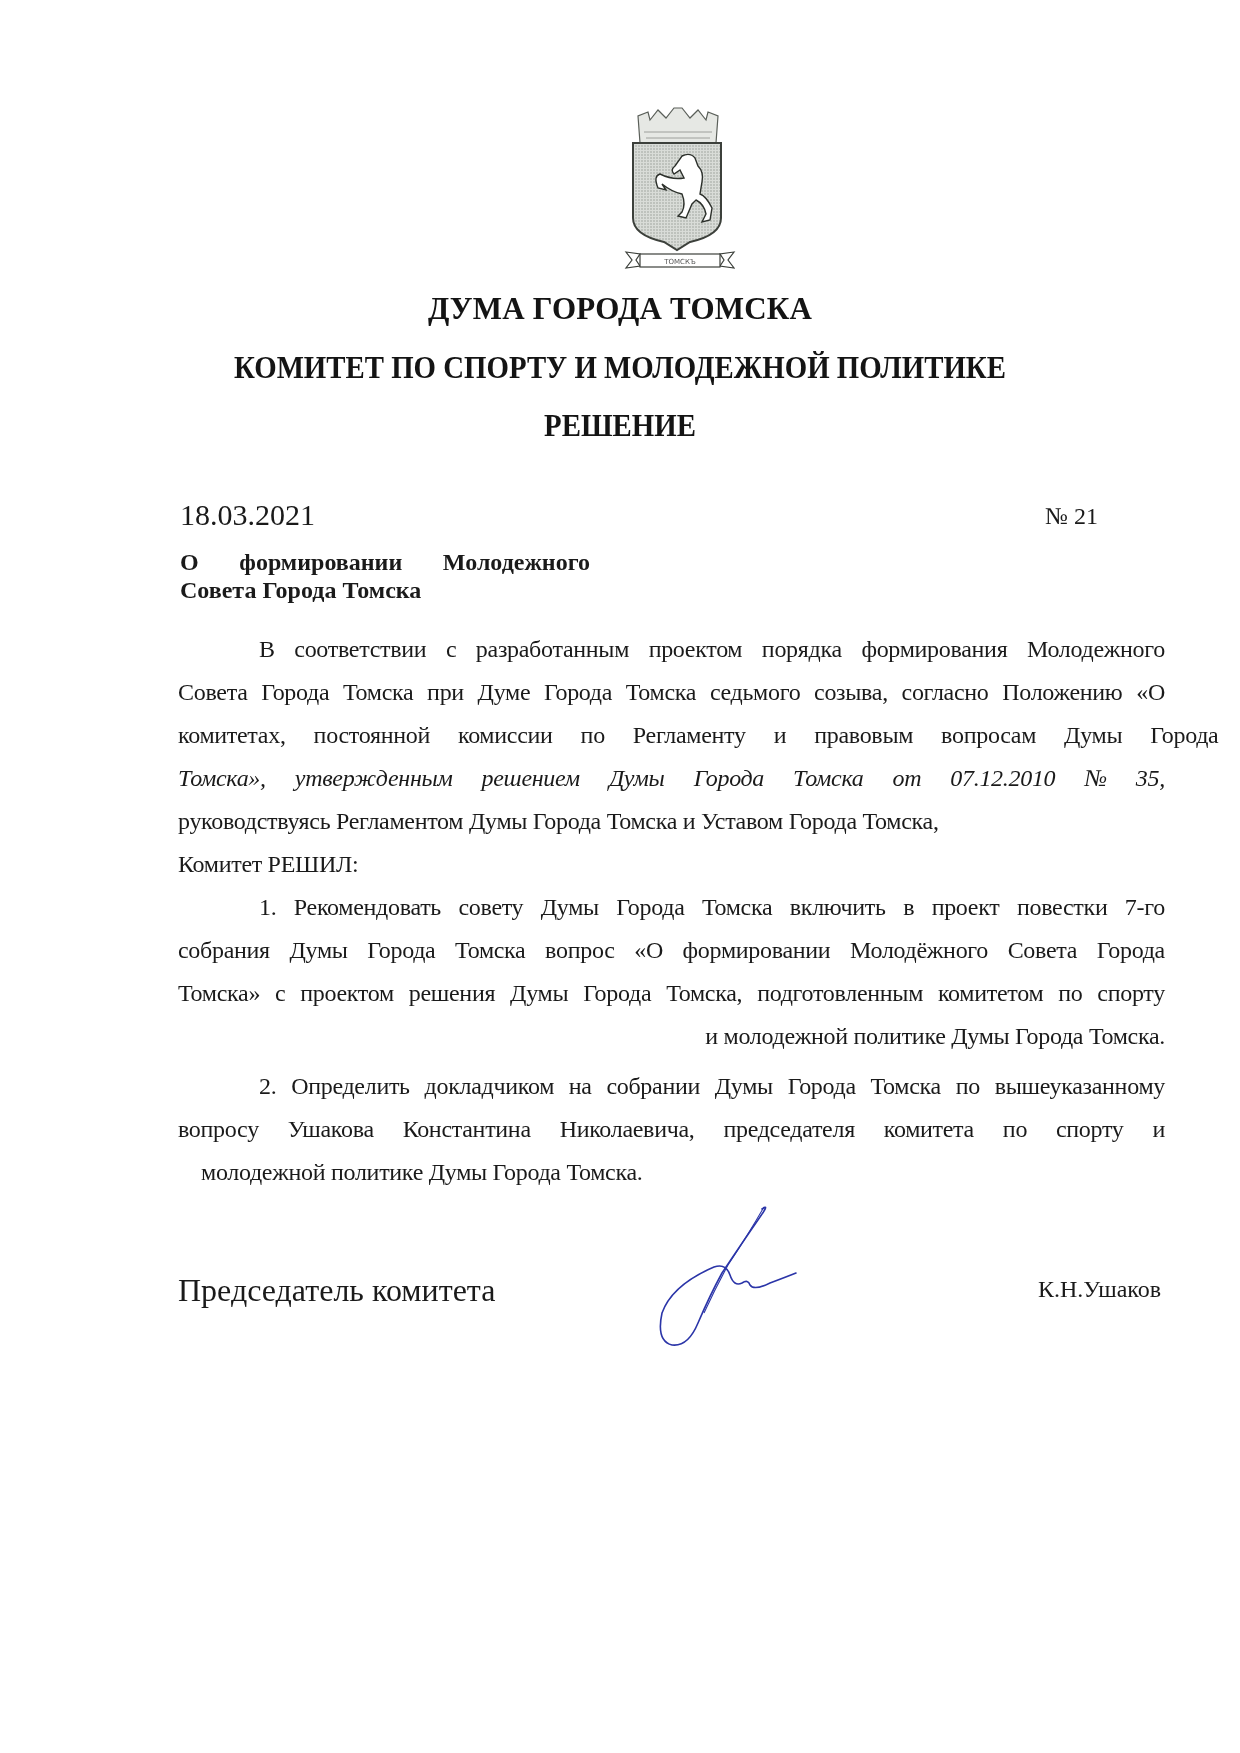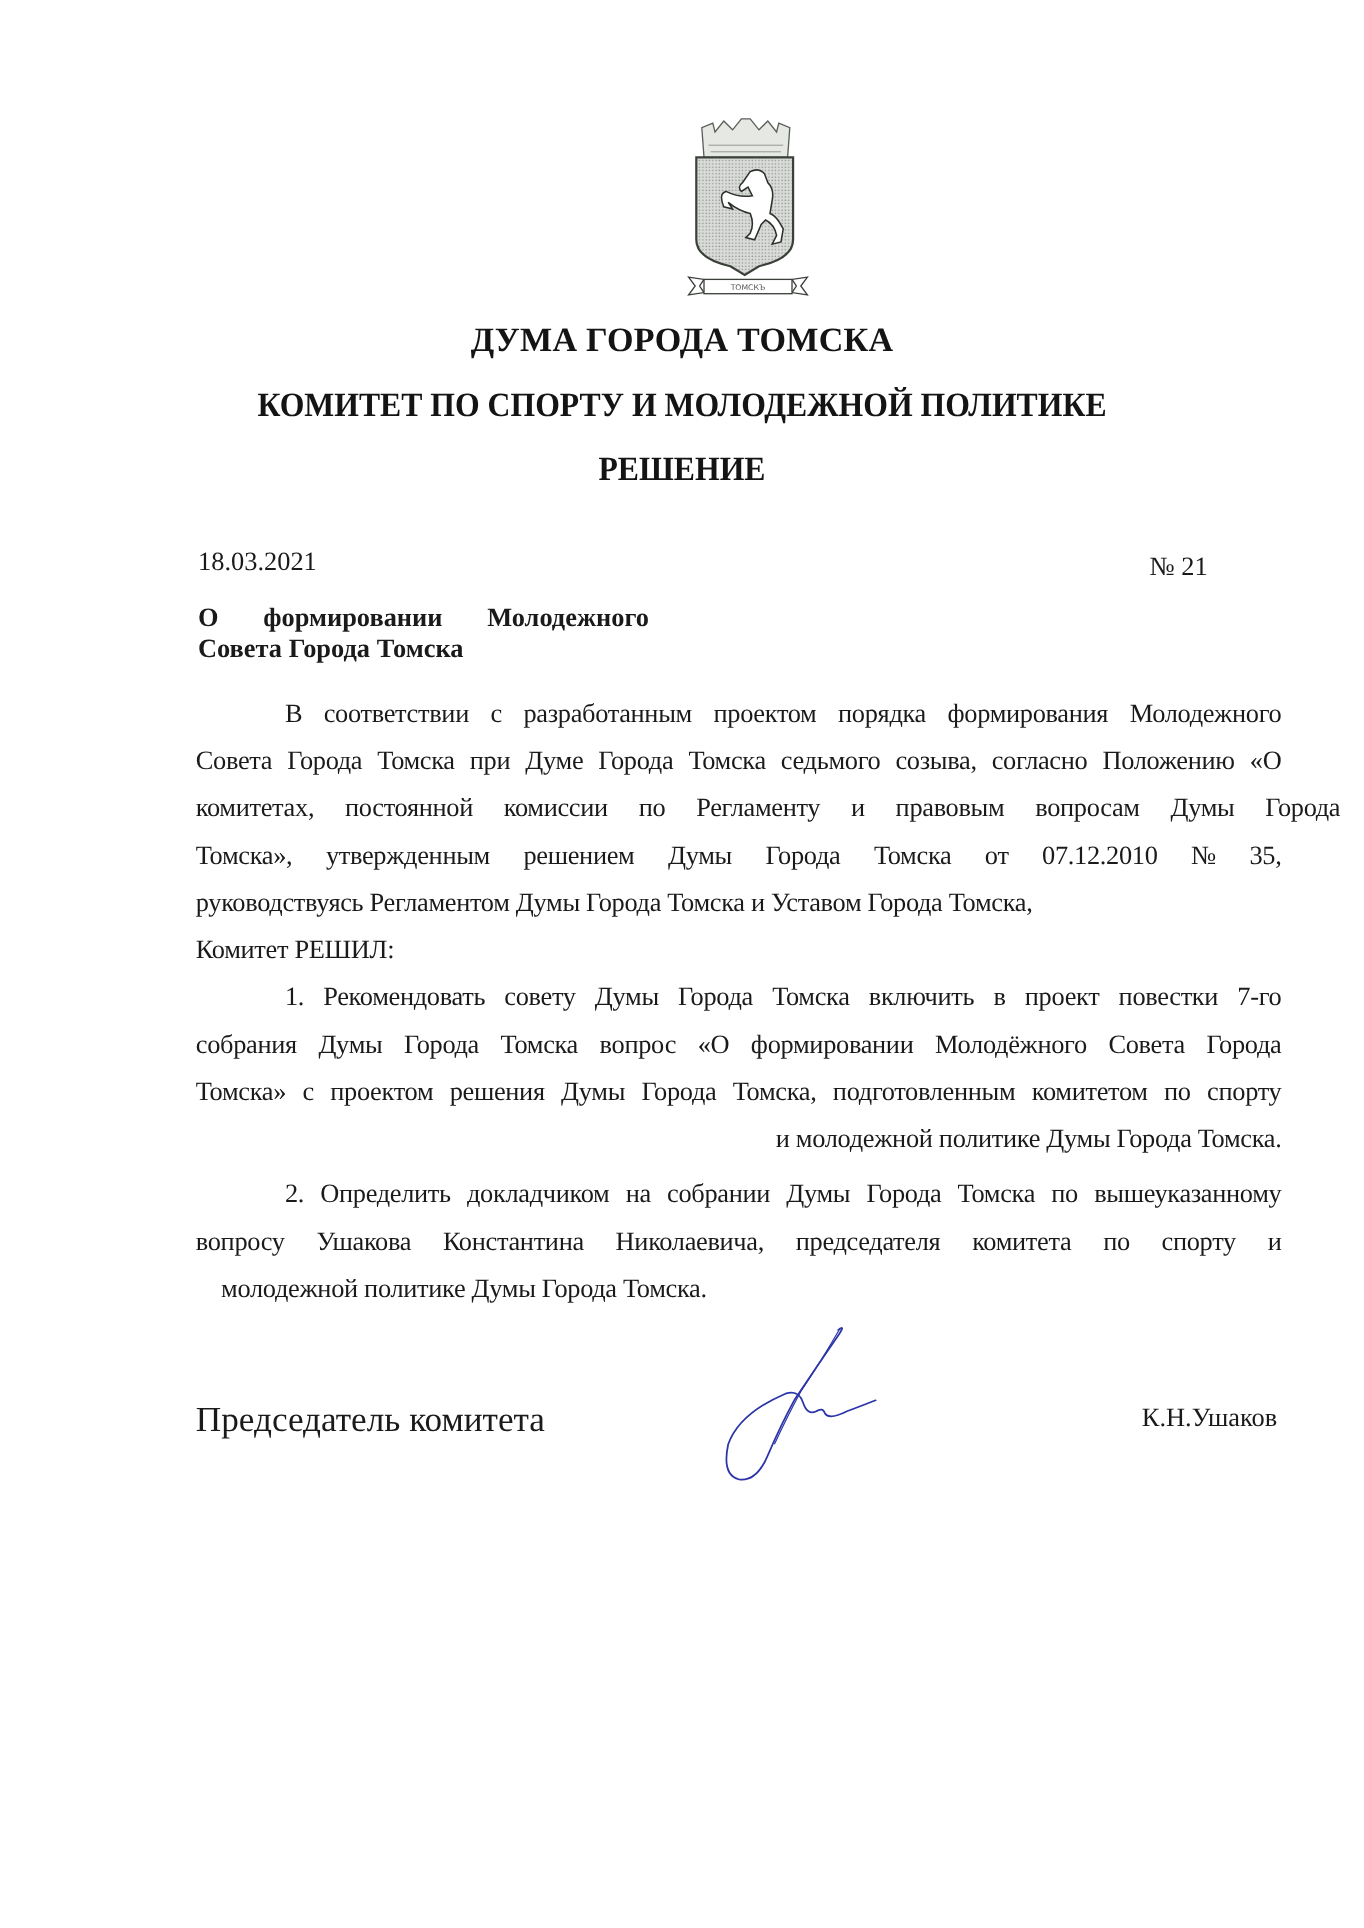--- a/index.html
+++ b/index.html
@@ -15,21 +15,21 @@
 
     
     .heading {
       position: absolute; left: 0; width: 1240px; text-align: center;
       font-weight: bold; color: #141414; white-space: nowrap;
     }
     .h-duma { top: 291px; font-size: 31px; letter-spacing: 0.2px; }
     .h-committee { top: 350px; font-size: 31px; transform: scaleX(0.93); }
     .h-decision { top: 408px; font-size: 31px; transform: scaleX(0.93); }
 
-    .date { position: absolute; left: 180px; top: 498px; font-size: 24px; }
+    .date { position: absolute; left: 180px; top: 498px; font-size: 30px; }
     .number { position: absolute; left: 1045px; top: 503px; font-size: 24px; }
 
     .subject {
       position: absolute; left: 180px; top: 548px; width: 410px;
       font-weight: bold; font-size: 24px; line-height: 28px;
     }
     .subject .l1 { display: flex; justify-content: space-between; }
 
     
     .line {
@@ -114,21 +114,21 @@
       <span>постоянной</span>
       <span>комиссии</span>
       <span>по</span>
       <span>Регламенту</span>
       <span>и</span>
       <span>правовым</span>
       <span>вопросам</span>
       <span>Думы</span>
       <span>Города</span>
     </div>
-  <div class="line just" style="top:765px;">
+  <div class="line just" style="top:765px;font-style:italic;">
       <span>Томска»,</span>
       <span>утвержденным</span>
       <span>решением</span>
       <span>Думы</span>
       <span>Города</span>
       <span>Томска</span>
       <span>от</span>
       <span>07.12.2010</span>
       <span>№</span>
       <span>35,</span>

